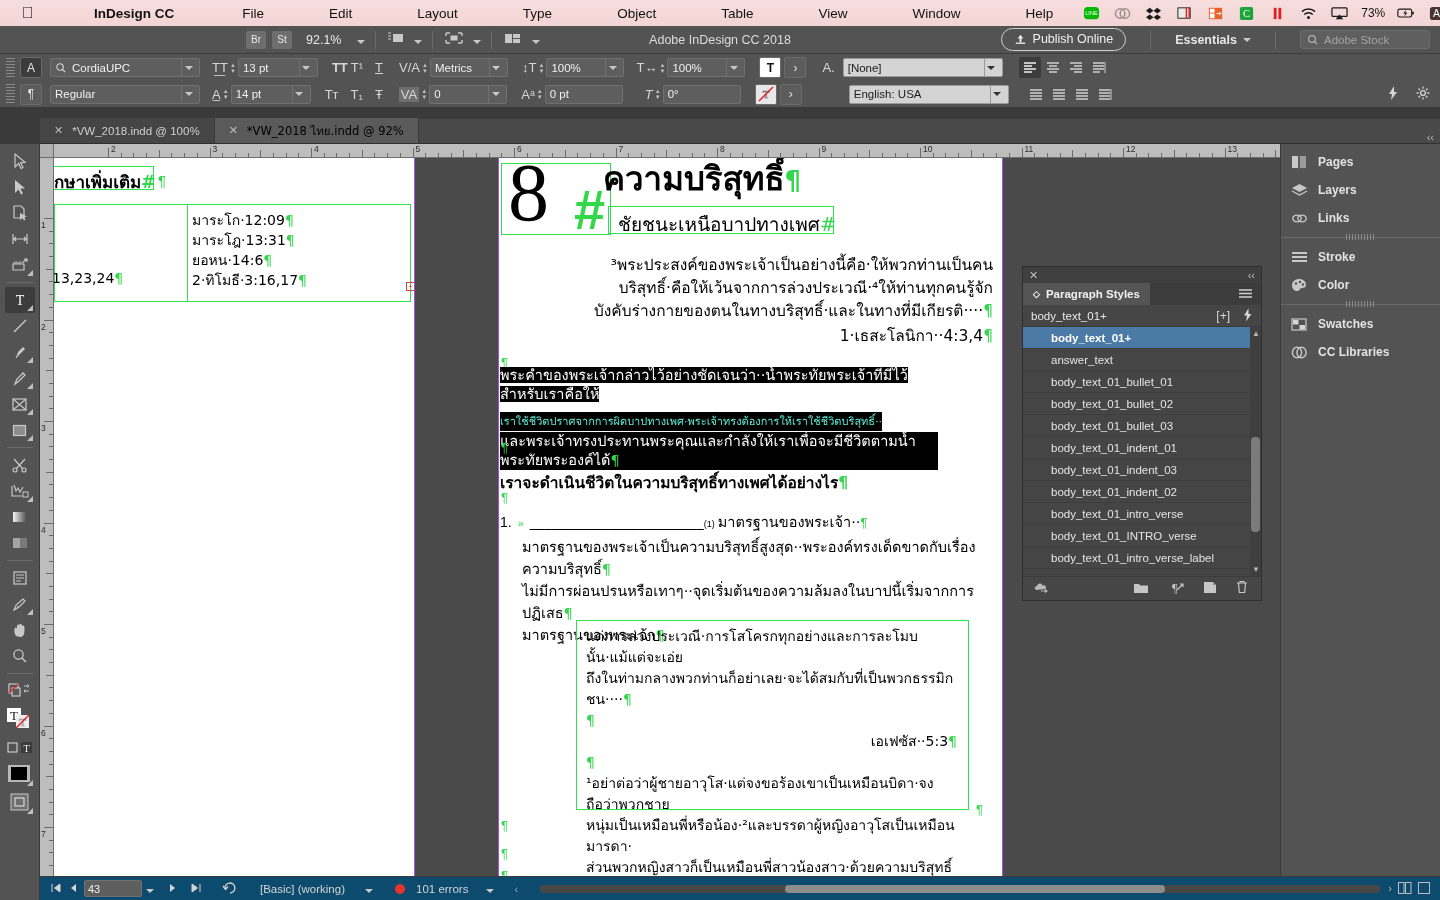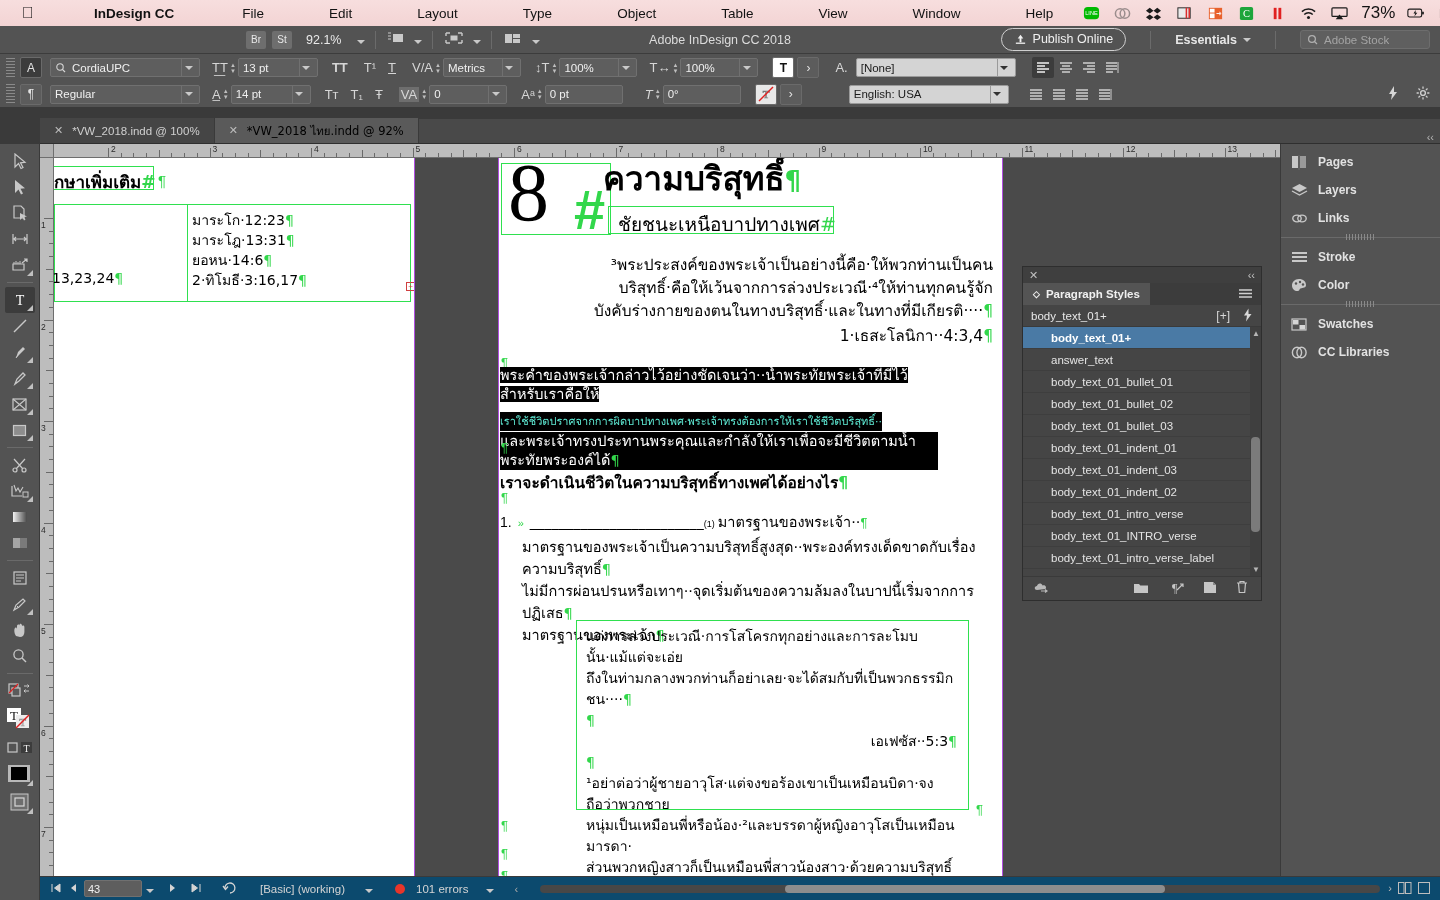--- a/index.html
+++ b/index.html
@@ -284,21 +284,21 @@
           <path d="M5.5 10 a6.5 6.5 0 0 1 9 0" stroke="#1b1b1b" stroke-width="1.6" fill="none"></path>
           <circle cx="10" cy="13.2" r="1.6" fill="#1b1b1b"></circle>
         </svg>
     </span>
     <span class="sysicon">
       <svg class="micon" viewBox="0 0 20 18">
           <rect x="2" y="3" width="16" height="9" rx="1" fill="none" stroke="#1b1b1b" stroke-width="1.3"></rect>
           <path d="M10 10 L14 15 L6 15Z" fill="#1b1b1b"></path>
         </svg>
     </span>
-    <span class="sysicon" style="font-size:17px;margin-left:12px;">73%</span>
+    <span class="sysicon" style="font-size:12px;margin-left:12px;">73%</span>
     <span class="sysicon">
       <svg class="micon" viewBox="0 0 22 18">
           <rect x="1" y="4" width="16" height="9" rx="2" fill="none" stroke="#1b1b1b" stroke-width="1.3"></rect>
           <rect x="17.5" y="7" width="2" height="3" fill="#1b1b1b"></rect>
           <path d="M10 5 L7.5 9 h2 L8.5 12.5 L12 8 h-2Z" fill="#1b1b1b"></path>
         </svg>
     </span>
     <span class="sysicon">
       <svg class="micon" viewBox="0 0 20 18">
           <rect x="2" y="2" width="14" height="14" rx="3" fill="#4a3333"></rect>
@@ -400,21 +400,21 @@
     </div>
     <span class="icolbl" style="margin-left:12px;">T͟T</span>
     <span class="stepper">▲<br>▼</span>
     <div class="field" style="width:80px;">
       <span>13 pt</span>
       <span class="dd">
           <i class="caret"></i>
         </span>
     </div>
     <span class="icolbl" style="margin-left:14px;font-weight:bold;">TT</span>
-    <span class="icolbl" style="margin-left:16px;">T¹</span>
+    <span class="icolbl" style="margin-left:3px;">T¹</span>
     <span class="icolbl" style="margin-left:12px;text-decoration:underline;">T</span>
     <span class="icolbl" style="margin-left:16px;">V/A</span>
     <span class="stepper">▲<br>▼</span>
     <div class="field" style="width:78px;">
       <span>Metrics</span>
       <span class="dd">
           <i class="caret"></i>
         </span>
     </div>
     <span class="icolbl" style="margin-left:14px;">↕T</span>
@@ -912,21 +912,21 @@
     <div class="page page-left">
       <div class="green-frame" style="left:-10px;top:8px;width:110px;height:24px;"></div>
       <div class="thai" style="position:absolute;left:0px;top:10px;font-size:17px;font-weight:bold;">
         <span>กษาเพิ่มเติม</span><span class="hashg">#</span>
       </div>
       <div class="pilcrow" style="position:absolute;left:104px;top:14px;font-size:15px;">¶</div>
 
       <div class="green-frame" style="left:0px;top:46px;width:357px;height:98px;"></div>
       <div style="position:absolute;left:133px;top:46px;width:1px;height:98px;background:#2fe04f;"></div>
       <div style="position:absolute;left:138px;top:52px;font-size:14px;line-height:20px;" class="thai">
-        <div><span>มาระโก·12:23</span><span class="pilcrow">¶</span></div>
+        <div><span>มาระโก·12:09</span><span class="pilcrow">¶</span></div>
         <div><span>มาระโฎ·13:31</span><span class="pilcrow">¶</span></div>
         <div><span>ยอหน·14:6</span><span class="pilcrow">¶</span></div>
         <div><span>2·ทิโมธี·3:16,17</span><span class="pilcrow">¶</span></div>
       </div>
       <div style="position:absolute;left:-2px;top:112px;font-size:14px;" class="thai">
         <span>13,23,24</span><span class="pilcrow">¶</span>
       </div>
       <div style="position:absolute;left:352px;top:124px;width:9px;height:9px;border:1px solid #d04040;display:flex;align-items:center;justify-content:center;font-size:8px;color:#d04040;">+</div>
     </div>
     <div class="purple-guide" style="left:360px;top:0;width:1px;height:724px;"></div>

